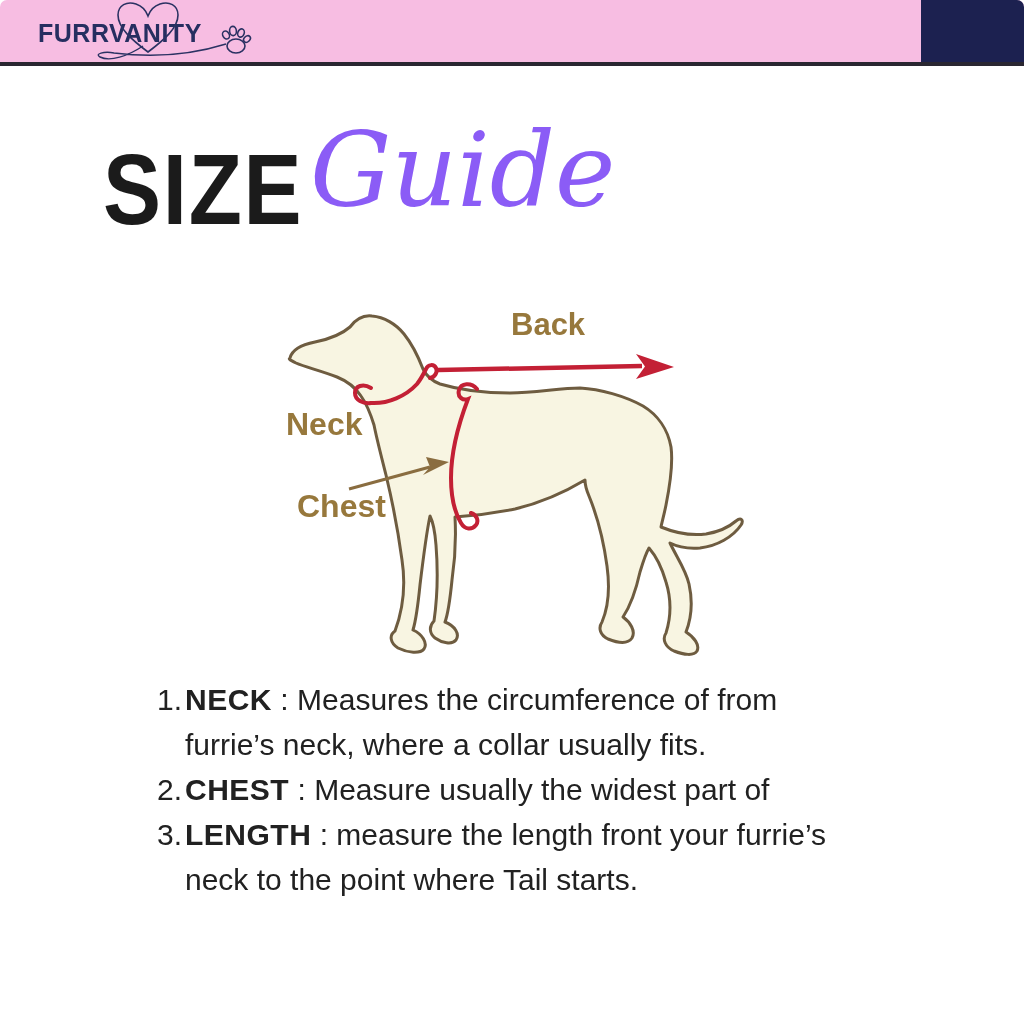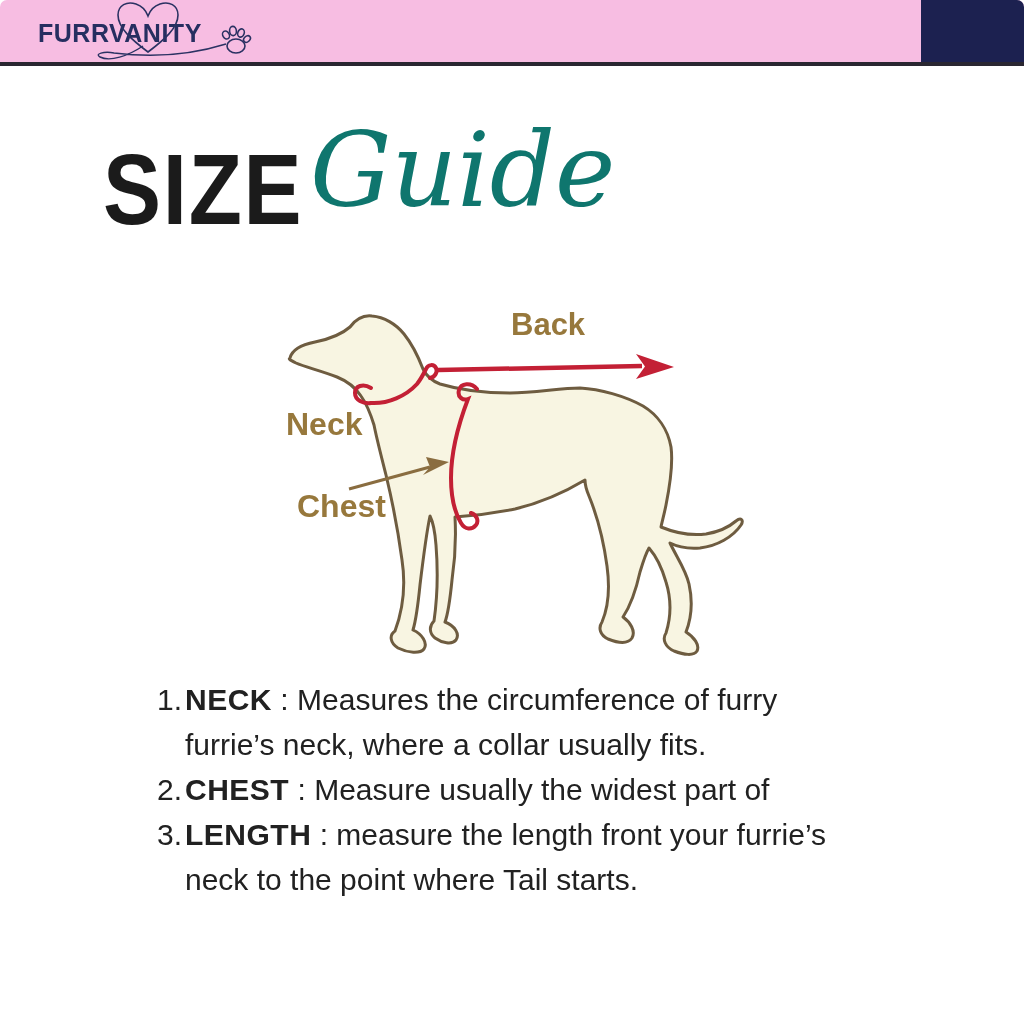--- a/index.html
+++ b/index.html
@@ -23,21 +23,21 @@
   .logo-art{position:absolute;left:0;top:0;pointer-events:none;}
   
   .t-size{
     position:absolute;left:103px;top:139px;
     font-size:100px;font-weight:700;letter-spacing:2px;color:#1b1b1b;line-height:1;
     display:inline-block;transform:scaleX(.87);transform-origin:left top;
   }
   .t-guide{
     position:absolute;left:310px;top:120px;
     font-family:"DejaVu Serif",serif;font-style:italic;
-    font-size:102px;color:#0f766e;line-height:1;
+    font-size:102px;color:#8b5cf6;line-height:1;
   }
   
   .diagram{position:absolute;left:250px;top:280px;}
   .diag-label{font-family:"Liberation Sans",sans-serif;font-weight:700;fill:#97783c;}
   
   .instructions{
     position:absolute;left:157px;top:677px;width:780px;
     font-size:30px;line-height:45px;color:#212121;white-space:nowrap;
   }
   .item{position:relative;padding-left:28px;}
@@ -123,21 +123,21 @@
     </g>
 
     <text class="diag-label" x="511" y="335" font-size="31">Back</text>
     <text class="diag-label" x="286" y="435" font-size="32">Neck</text>
     <text class="diag-label" x="297" y="517" font-size="32">Chest</text>
   </svg>
 
   <div class="instructions">
 
     <div class="item">
-      <span class="num">1.</span><span class="kw">NECK</span><span> : Measures the circumference of furry</span><br>
+      <span class="num">1.</span><span class="kw">NECK</span><span> : Measures the circumference of from</span><br>
       <span>furrie’s neck, where a collar usually fits.</span>
     </div>
 
     <div class="item">
       <span class="num">2.</span><span class="kw">CHEST</span><span> : Measure usually the widest part of</span><br>
     </div>
 
     <div class="item">
       <span class="num">3.</span><span class="kw">LENGTH</span><span> : measure the length front your furrie’s</span><br>
       <span>neck to the point where Tail starts.</span>

